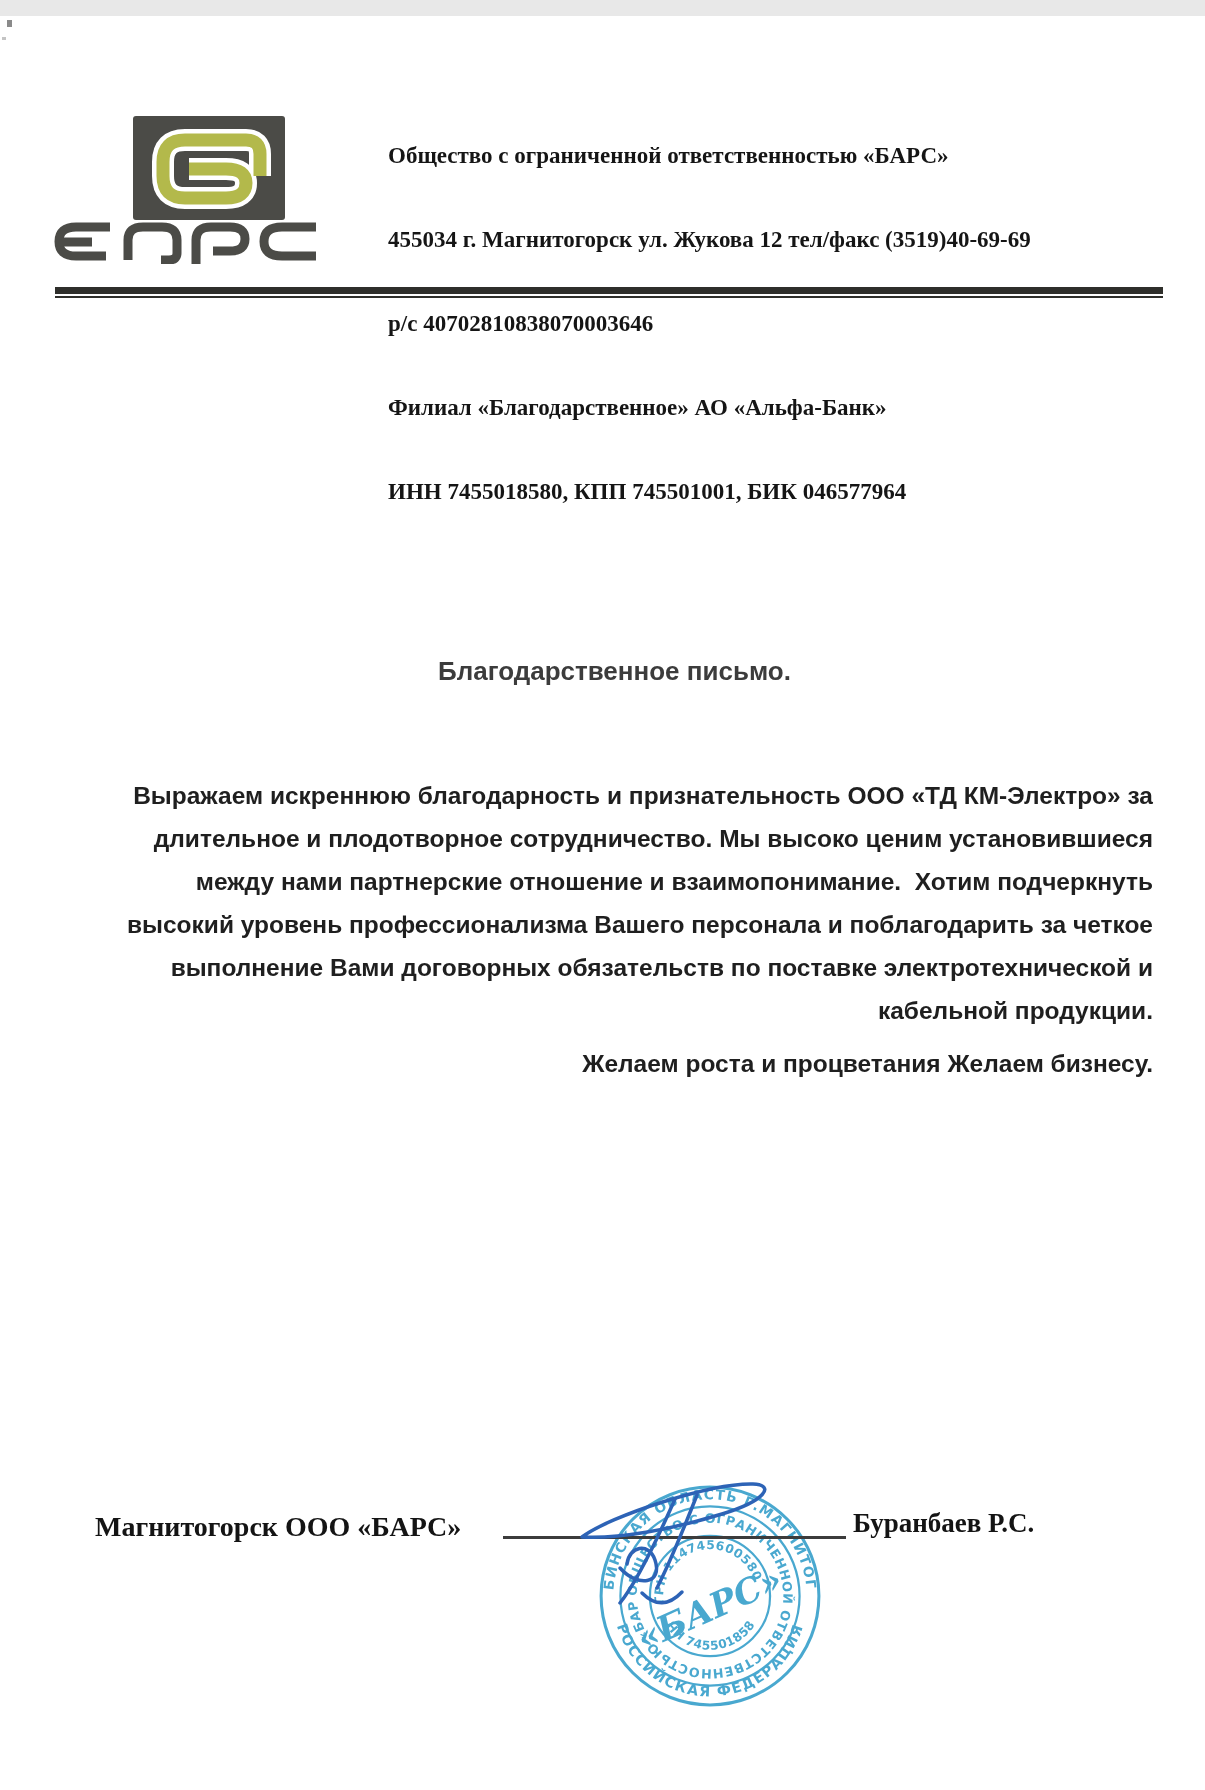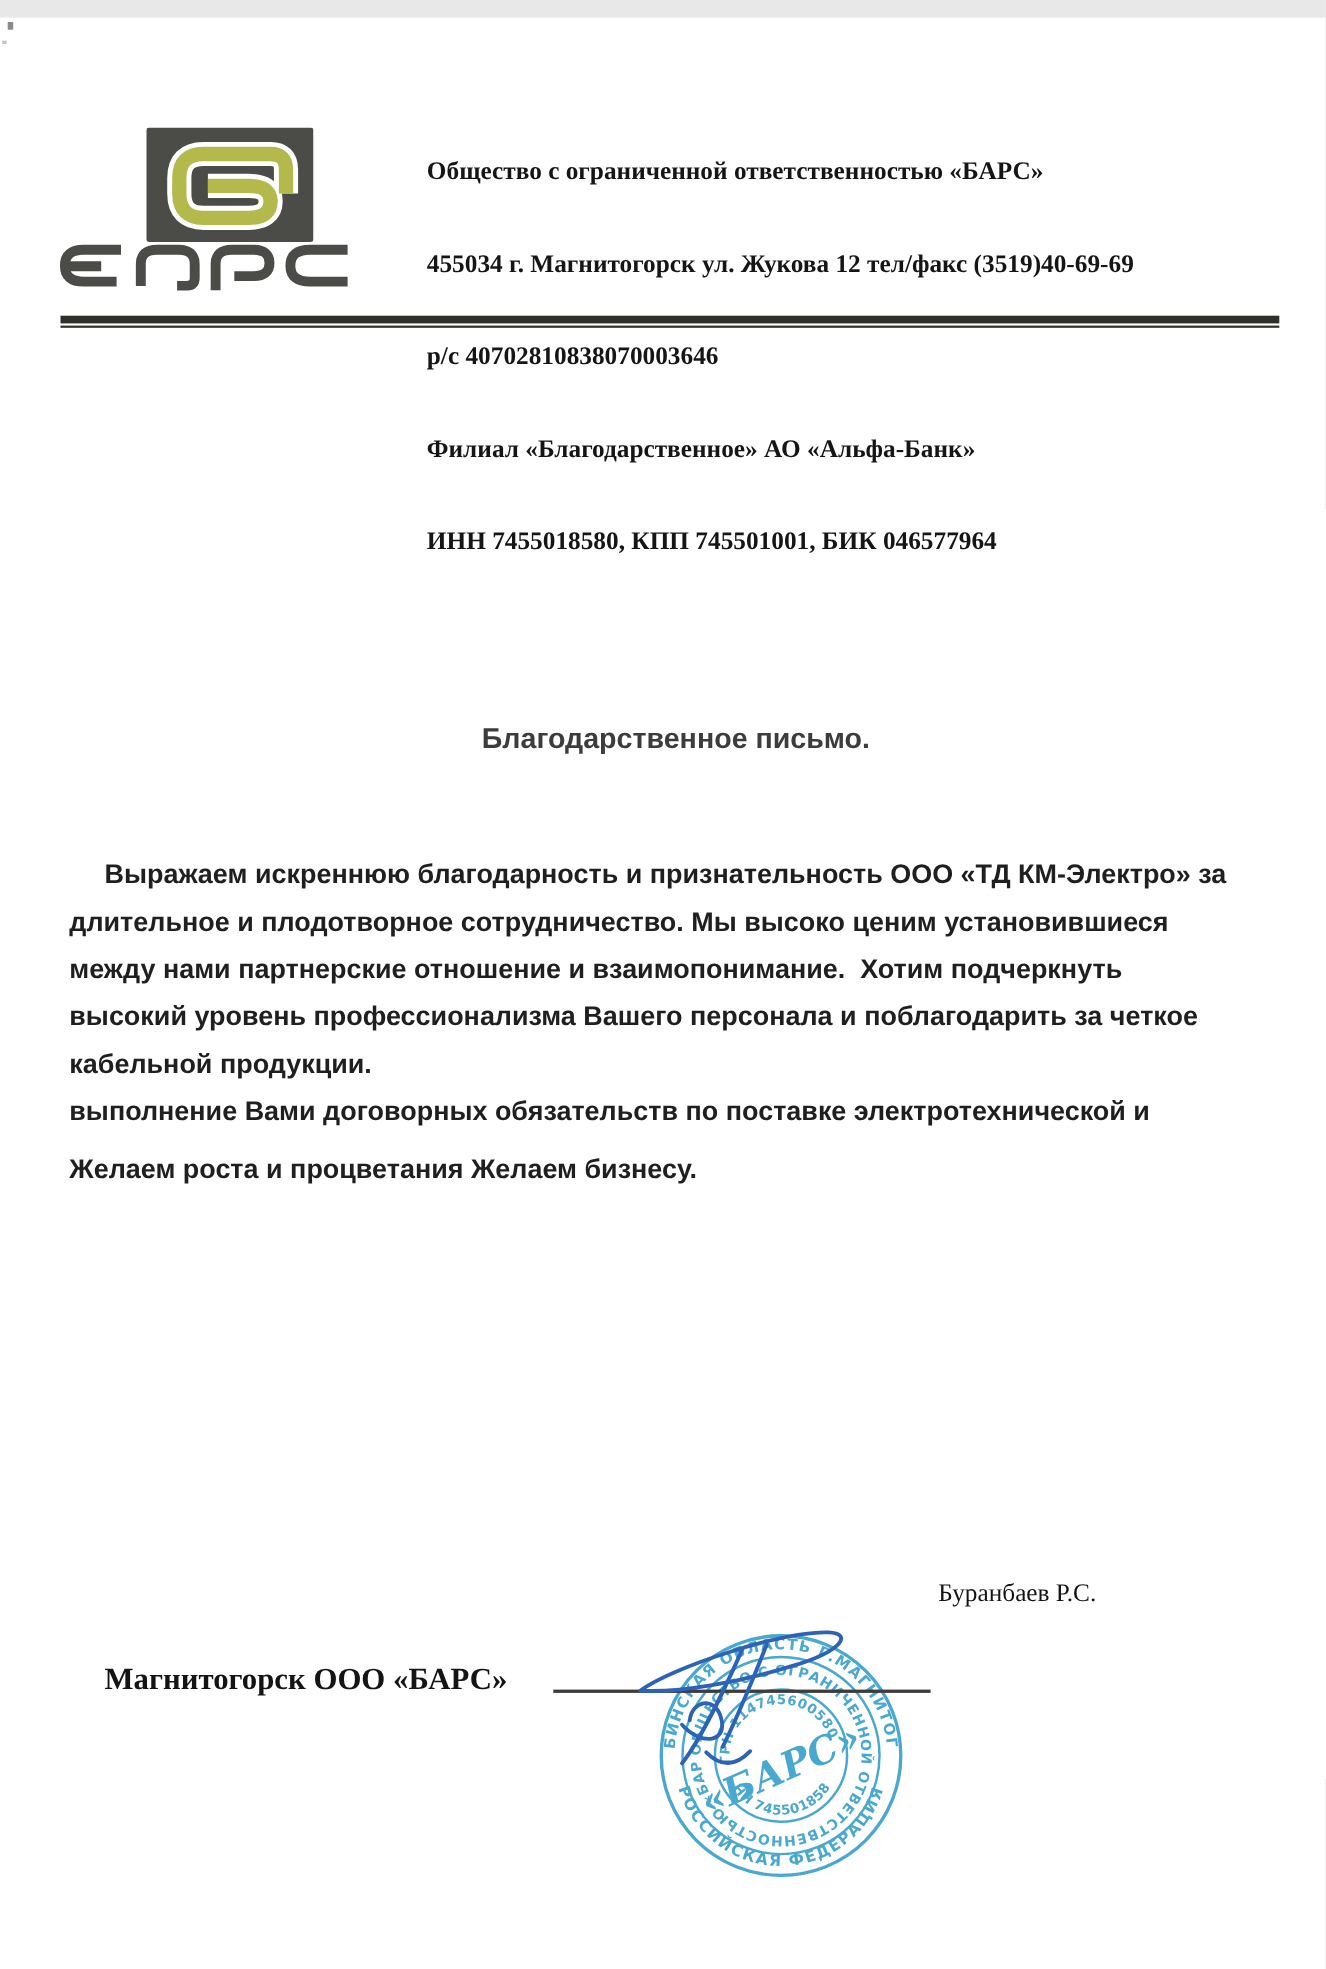--- a/index.html
+++ b/index.html
@@ -25,33 +25,33 @@
   .title{
     position:absolute;left:438px;top:640px;
     font-family:"Liberation Sans", sans-serif;font-weight:700;
     font-size:26px;color:#3c3c3c;white-space:pre;
   }
   .bodytext{
     position:absolute;left:63px;top:758px;width:1090px;
     font-family:"Liberation Sans", sans-serif;font-weight:600;
     font-size:24.5px;color:#1f1f1f;
   }
-  .bodytext .line{white-space:pre;line-height:43px;height:43px;}
+  .bodytext .line{white-space:pre;line-height:43px;height:43px;text-align:right;}
   .bodytext .indent{padding-left:32px;}
   .para2{margin-top:10px;}
   
   .sig-label{
     position:absolute;left:95px;top:1495px;
     font-family:"Liberation Serif", serif;font-weight:600;
     font-size:28px;color:#141414;white-space:pre;
   }
   .sig-name{
-    position:absolute;left:853px;top:1419px;
-    font-family:"Liberation Serif", serif;font-weight:400;
-    font-size:23px;color:#141414;white-space:pre;z-index:6;
+    position:absolute;left:853px;top:1492px;
+    font-family:"Liberation Serif", serif;font-weight:700;
+    font-size:27px;color:#141414;white-space:pre;z-index:6;
   }
   .sig-line{
     position:absolute;left:503px;top:1520px;width:343px;height:3px;
     background:#3c3c3c;z-index:4;
   }
   .stamp{position:absolute;left:596px;top:1466px;width:228px;height:228px;opacity:.92;z-index:2;}
   .stamp text{font-family:"DejaVu Sans", sans-serif;font-weight:700;}
   .signature-ink{position:absolute;left:470px;top:1455px;width:400px;height:175px;z-index:5;}
 </style>
 </head>
@@ -90,22 +90,22 @@
     <div class="thin"></div>
   </div>
 
   <div class="title">Благодарственное письмо.</div>
 
   <div class="bodytext">
     <div class="line indent">Выражаем искреннюю благодарность и признательность ООО «ТД КМ-Электро» за</div>
     <div class="line">длительное и плодотворное сотрудничество. Мы высоко ценим установившиеся</div>
     <div class="line">между нами партнерские отношение и взаимопонимание.  Хотим подчеркнуть</div>
     <div class="line">высокий уровень профессионализма Вашего персонала и поблагодарить за четкое</div>
+    <div class="line">выполнение Вами договорных обязательств по поставке электротехнической и</div>
     <div class="line">кабельной продукции.</div>
-    <div class="line">выполнение Вами договорных обязательств по поставке электротехнической и</div>
     <div class="line para2">Желаем роста и процветания Желаем бизнесу.</div>
   </div>
 
   <div class="sig-label">Магнитогорск ООО «БАРС»</div>
   <div class="sig-line"></div>
   <div class="sig-name">Буранбаев Р.С.</div>
 
   <svg class="stamp" viewBox="0 0 224 224">
     <defs>
       <path id="arcOuterTop" d="M 17 112 A 95 95 0 0 1 207 112"></path>

